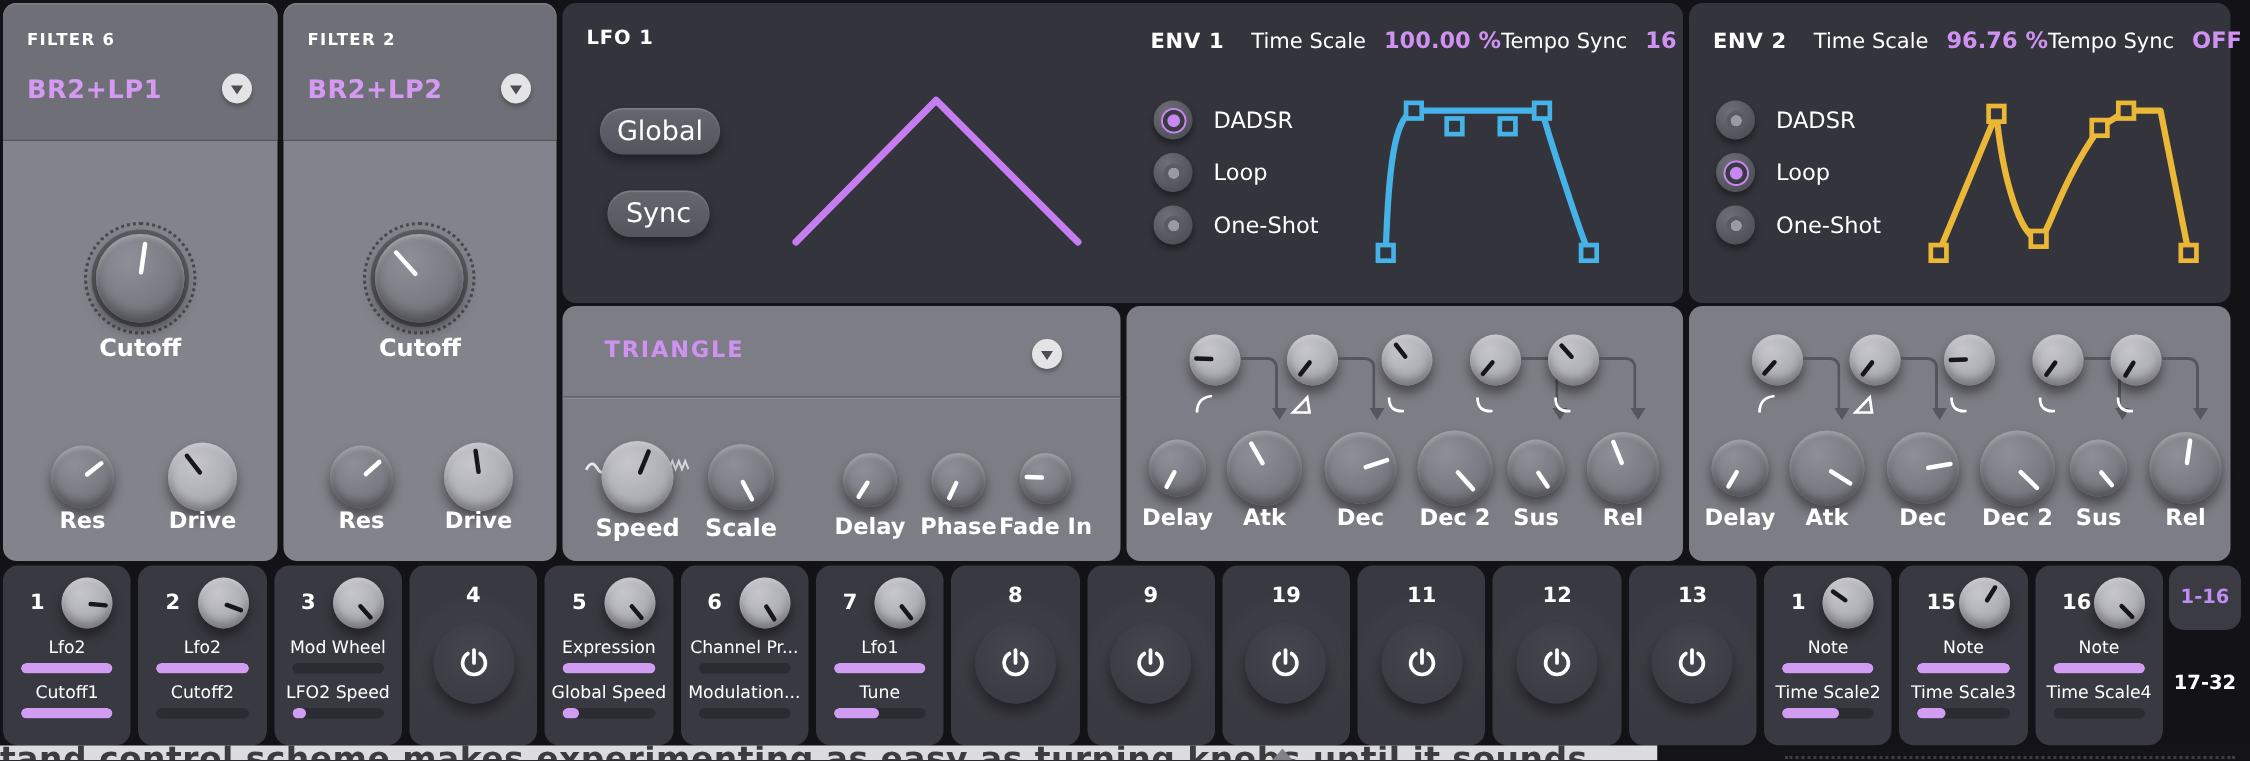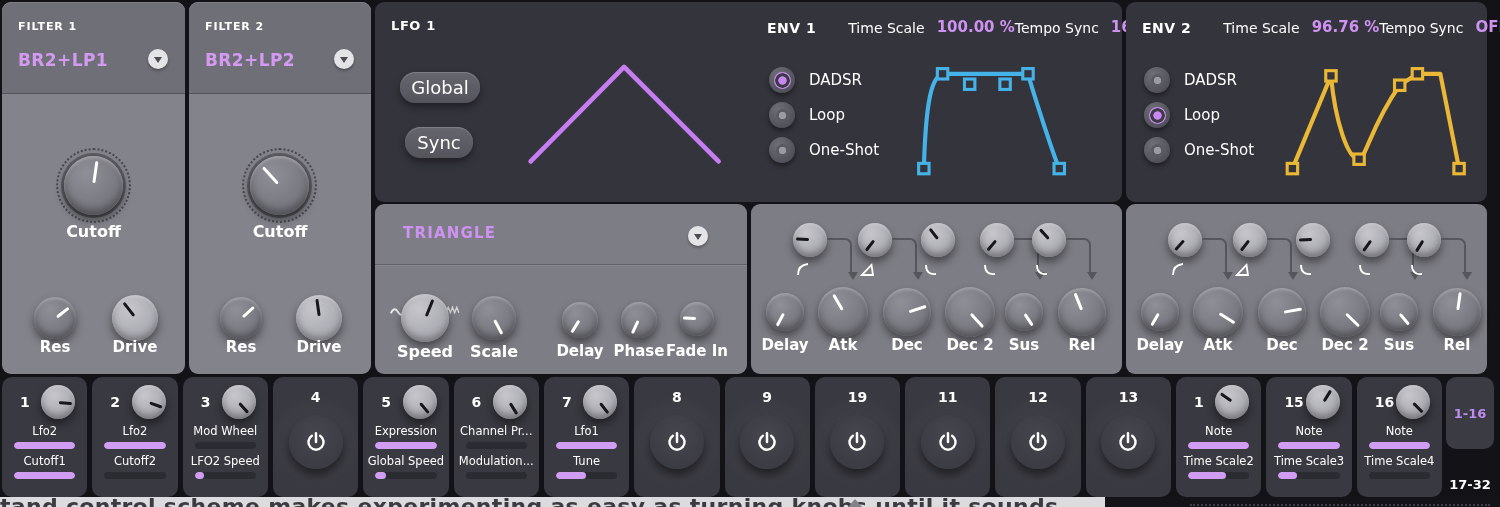--- a/index.html
+++ b/index.html
@@ -31,21 +31,21 @@
   .mid{background:#7d7d85;}
   .ptitle{position:absolute;left:16px;top:16px;color:#fff;font-size:13px;font-weight:700;letter-spacing:.6px;}
   .pill{position:absolute;border:none;border-radius:16px;color:#fff;font-size:18px;
         font-family:inherit;background:linear-gradient(#66666e,#54545c);
         box-shadow:0 4px 7px rgba(0,0,0,.4),inset 0 1px 1px rgba(255,255,255,.18);cursor:pointer;}
   .lfo-row-title{position:absolute;left:28px;top:20px;font-size:15px;font-weight:700;letter-spacing:1.2px;color:#cf92f2;}
   .hdivider{position:absolute;left:0;right:0;top:60px;height:1px;background:#60606a;box-shadow:0 1px 0 rgba(255,255,255,.10);}
   
   .env-head{position:absolute;left:16px;top:16px;right:14px;display:flex;align-items:flex-end;color:#fff;font-size:14px;white-space:nowrap;}
   .env-head .t{font-weight:700;letter-spacing:.5px;}
-  .env-head .lab{margin-left:32px;font-weight:500;}
+  .env-head .lab{margin-left:18px;font-weight:500;}
   .env-head .val{margin-left:12px;color:#cf92f2;font-weight:700;font-size:15px;}
   .radio-row{position:absolute;left:18px;display:flex;align-items:center;gap:14px;cursor:pointer;}
   .radio{width:26px;height:26px;border-radius:50%;background:radial-gradient(circle at 35% 28%,#6e6e76,#46464e);
          box-shadow:0 3px 5px rgba(0,0,0,.45);display:flex;align-items:center;justify-content:center;}
   .radio .dot{width:13px;height:13px;border-radius:50%;background:radial-gradient(circle,#9a9aa2 0 38%,#5a5a62 42%);}
   .radio.sel .dot{width:17px;height:17px;background:radial-gradient(circle,#c887f2 0 32%,#3a3a42 38% 58%,#c887f2 62%);}
   .radio-label{color:#fff;font-size:15px;font-weight:500;}
   .env-svg,.wave-svg{position:absolute;}
   .elbow{position:absolute;left:100%;top:45%;width:23px;height:36px;border-top:2.5px solid #56565e;
          border-right:2.5px solid #56565e;border-top-right-radius:7px;}
@@ -58,41 +58,41 @@
   .mc-num{color:#fff;font-size:14px;font-weight:700;}
   .mc-num.center{display:block;text-align:center;padding-top:12px;}
   .mc-label{color:#fff;font-size:11.5px;text-align:center;margin-top:5px;font-weight:500;white-space:nowrap;overflow:hidden;}
   .mc-bar{height:7px;margin:4px 12px 0;border-radius:4px;background:#2b2b32;overflow:hidden;}
   .mc-bar .fill{height:100%;border-radius:4px;background:#d19df2;}
   .power{width:54px;height:54px;border-radius:50%;margin:10px auto 0;
          background:radial-gradient(circle at 50% 38%,#46464e,#3c3c44 70%);
          box-shadow:0 6px 10px rgba(0,0,0,.5),0 0 22px 10px rgba(255,255,255,.045);
          display:flex;align-items:center;justify-content:center;cursor:pointer;}
   #macro-tabs{position:absolute;left:1446px;top:377px;width:48px;height:120px;}
-  .tab-active{height:72px;background:#3b3b43;border-radius:10px;display:flex;align-items:center;justify-content:center;
+  .tab-active{height:43px;background:#3b3b43;border-radius:10px;display:flex;align-items:center;justify-content:center;
               color:#bf8df2;font-weight:700;font-size:13px;cursor:pointer;}
   .tab-idle{margin-top:28px;text-align:center;color:#fff;font-weight:700;font-size:13px;cursor:pointer;}
   
   #bottom-strip{position:absolute;left:0;top:497px;width:1500px;height:10px;display:flex;}
   .strip-light{position:relative;width:1105px;background:#dcdcde;overflow:hidden;}
   .strip-text{position:absolute;left:0;top:-3px;font-size:22px;font-weight:600;color:#3b3b40;white-space:nowrap;letter-spacing:.3px;}
   .strip-caret{position:absolute;left:848px;bottom:0;width:0;height:0;border-left:7px solid transparent;
                border-right:7px solid transparent;border-bottom:8px solid #82828a;}
   .strip-dark{flex:1;background:#131318;position:relative;}
   .strip-dark::after{content:"";position:absolute;right:10px;bottom:1px;width:300px;border-top:2px dotted #3e3e46;}
 </style>
 </head>
 <body>
 
 <div id="stage">
 
   <div class="panel" style="left:2px;top:2px;width:183px;height:372px;">
     <div class="filter-body"></div>
     <div class="filter-head">
-      <div class="fh-title">FILTER 1</div>
+      <div class="fh-title">FILTER 6</div>
       <div class="fh-type">BR2+LP1</div>
       <div class="dd" style="left:146px;top:47px;"></div>
     </div>
     <div class="knob ring" style="position:absolute;left:62px;top:154px;width:59px;height:59px;">
       <div class="ptr" style="transform: rotate(8deg);"></div>
       </div>
     <div class="klabel" style="left:0;right:0;top:220px;font-size:16px;">Cutoff</div>
     <div class="knob" style="position:absolute;left:32px;top:295px;width:42px;height:42px;">
       <div class="ptr" style="transform: rotate(52deg);"></div>
       </div>

